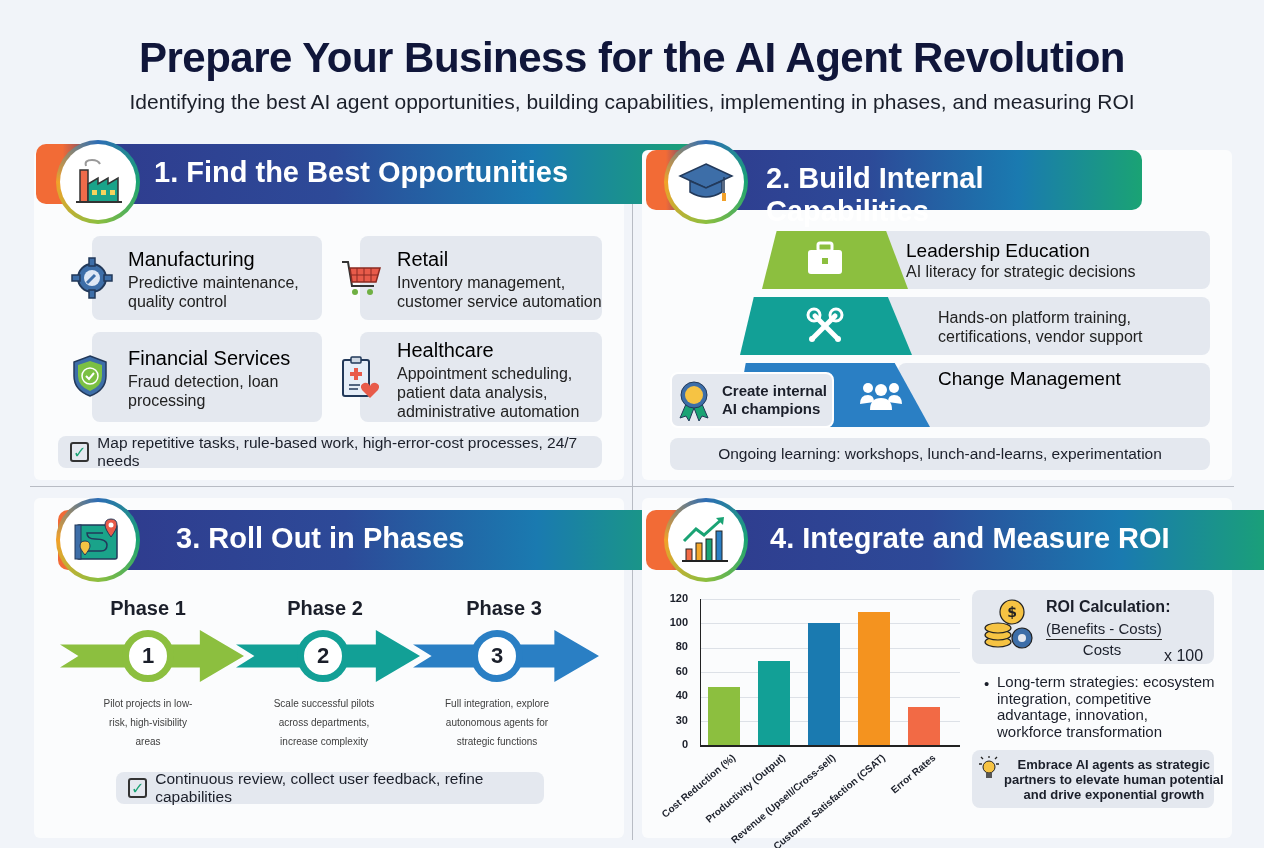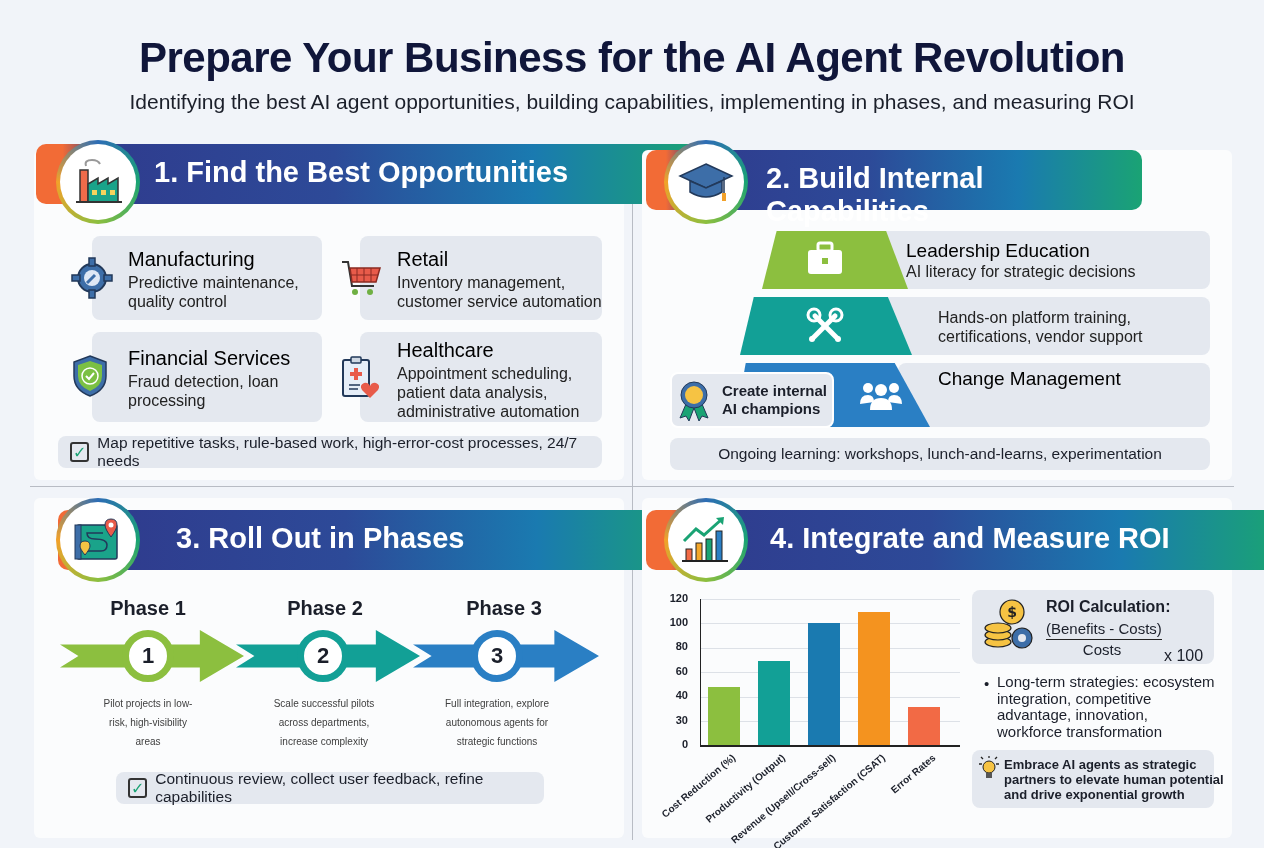--- a/index.html
+++ b/index.html
@@ -365,17 +365,17 @@
 </div>
 
 <div class="card" style="left:972px;top:750px;width:242px;height:58px;"></div>
 <div style="position:absolute;left:978px;top:756px;">
   <svg width="22" height="26" viewBox="0 0 22 26">
     <path d="M1 8 H4 M18 8 H21 M3 1 L5 3 M19 1 L17 3 M11 0 V2" stroke="#222" stroke-width="1.3"></path>
     <circle cx="11" cy="11" r="6" fill="#f6c343" stroke="#222" stroke-width="1"></circle>
     <rect x="8" y="17" width="6" height="5" fill="#555"></rect>
   </svg>
 </div>
-<div style="position:absolute;left:1004px;top:757px;font-size:13px;font-weight:700;line-height:15px;">
+<div style="position:absolute;left:1004px;top:757px;font-size:13px;font-weight:700;line-height:15px;text-align:center;">
   <div>Embrace AI agents as strategic</div>
   <div>partners to elevate human potential</div>
   <div>and drive exponential growth</div>
 </div>
 
 </body></html>

